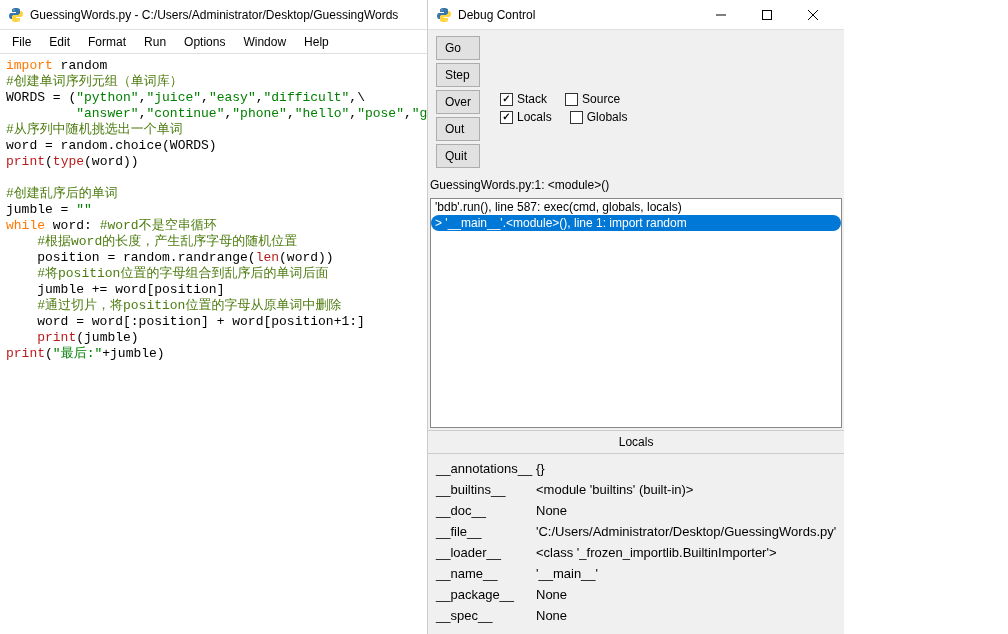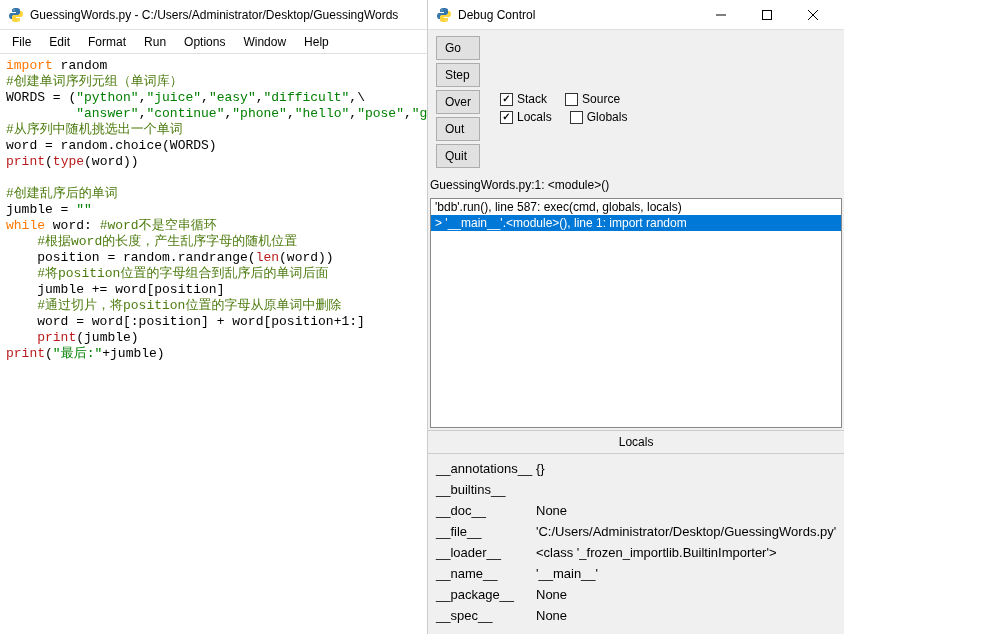--- a/index.html
+++ b/index.html
@@ -32,21 +32,21 @@
 .chk-col { display: flex; flex-direction: column; gap: 4px; }
 .chk-group { display: flex; align-items: center; gap: 4px; font-size: 12px; }
 .chk-box { width: 13px; height: 13px; border: 1px solid #333; background: #fff; display: flex; align-items: center; justify-content: center; font-size: 10px; }
 .chk-box.checked::after { content: "✓"; color: #000; font-weight: bold; line-height: 1; }
 
 
 .dbg-status { padding: 4px 2px; font-size: 12px; background: #f0f0f0; }
 
 
 .stack-area { margin: 2px; border: 1px solid #888; background: #fff; height: 230px; overflow: auto; }
-.stack-line { padding: 1px 4px; font-size: 12px; }
+.stack-line { padding: 1px 4px; font-size: 12px; border-radius: 8px; }
 .stack-line.sel { background: #0078d7; color: #fff; }
 
 
 .locals-header { text-align: center; padding: 4px; font-size: 12px; background: #f0f0f0; border-top: 1px solid #ccc; border-bottom: 1px solid #ccc; }
 .locals-body { flex: 1; background: #f0f0f0; padding: 4px 8px; }
 .locals-row { display: flex; padding: 3px 0; font-size: 13px; }
 .locals-key { width: 100px; }
 .locals-val { flex: 1; }
 </style>
 </head>
@@ -163,20 +163,21 @@
     </div>
 
     <div class="locals-header">Locals</div>
     <div class="locals-body">
       <div class="locals-row">
           <span class="locals-key">__annotations__</span>
           <span class="locals-val">{}</span>
         </div>
       <div class="locals-row">
           <span class="locals-key">__builtins__</span>
+          <span class="locals-val">&lt;module 'builtins' (built-in)&gt;</span>
         </div>
       <div class="locals-row">
           <span class="locals-key">__doc__</span>
           <span class="locals-val">None</span>
         </div>
       <div class="locals-row">
           <span class="locals-key">__file__</span>
           <span class="locals-val">'C:/Users/Administrator/Desktop/GuessingWords.py'</span>
         </div>
       <div class="locals-row">

